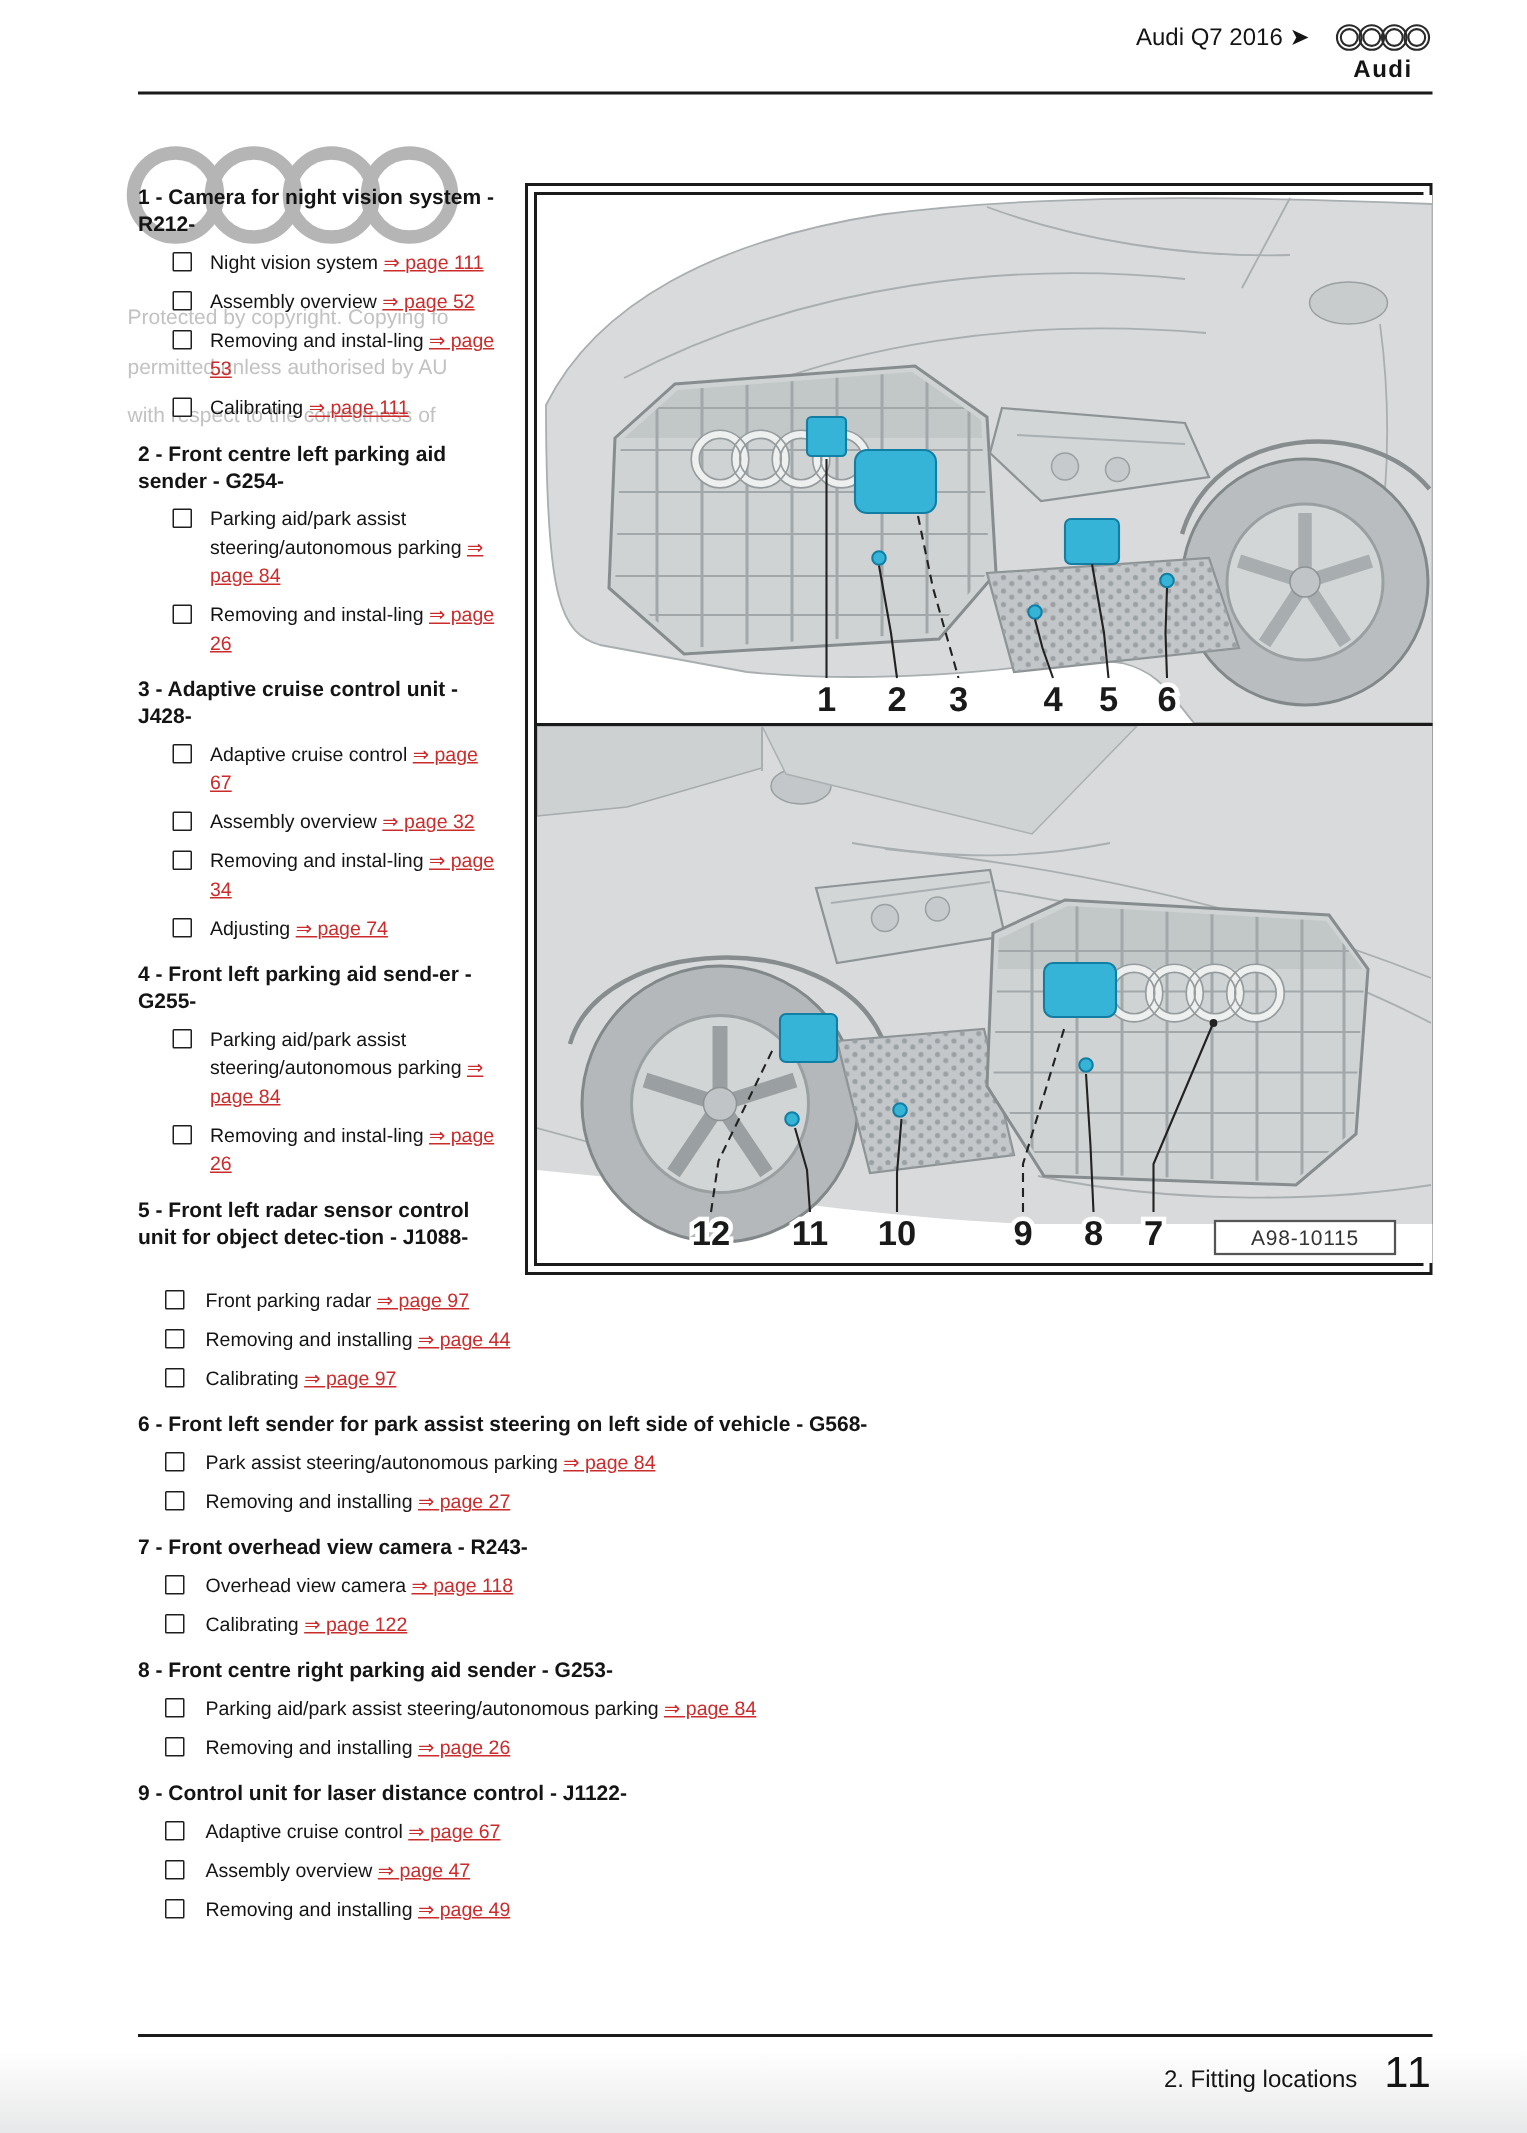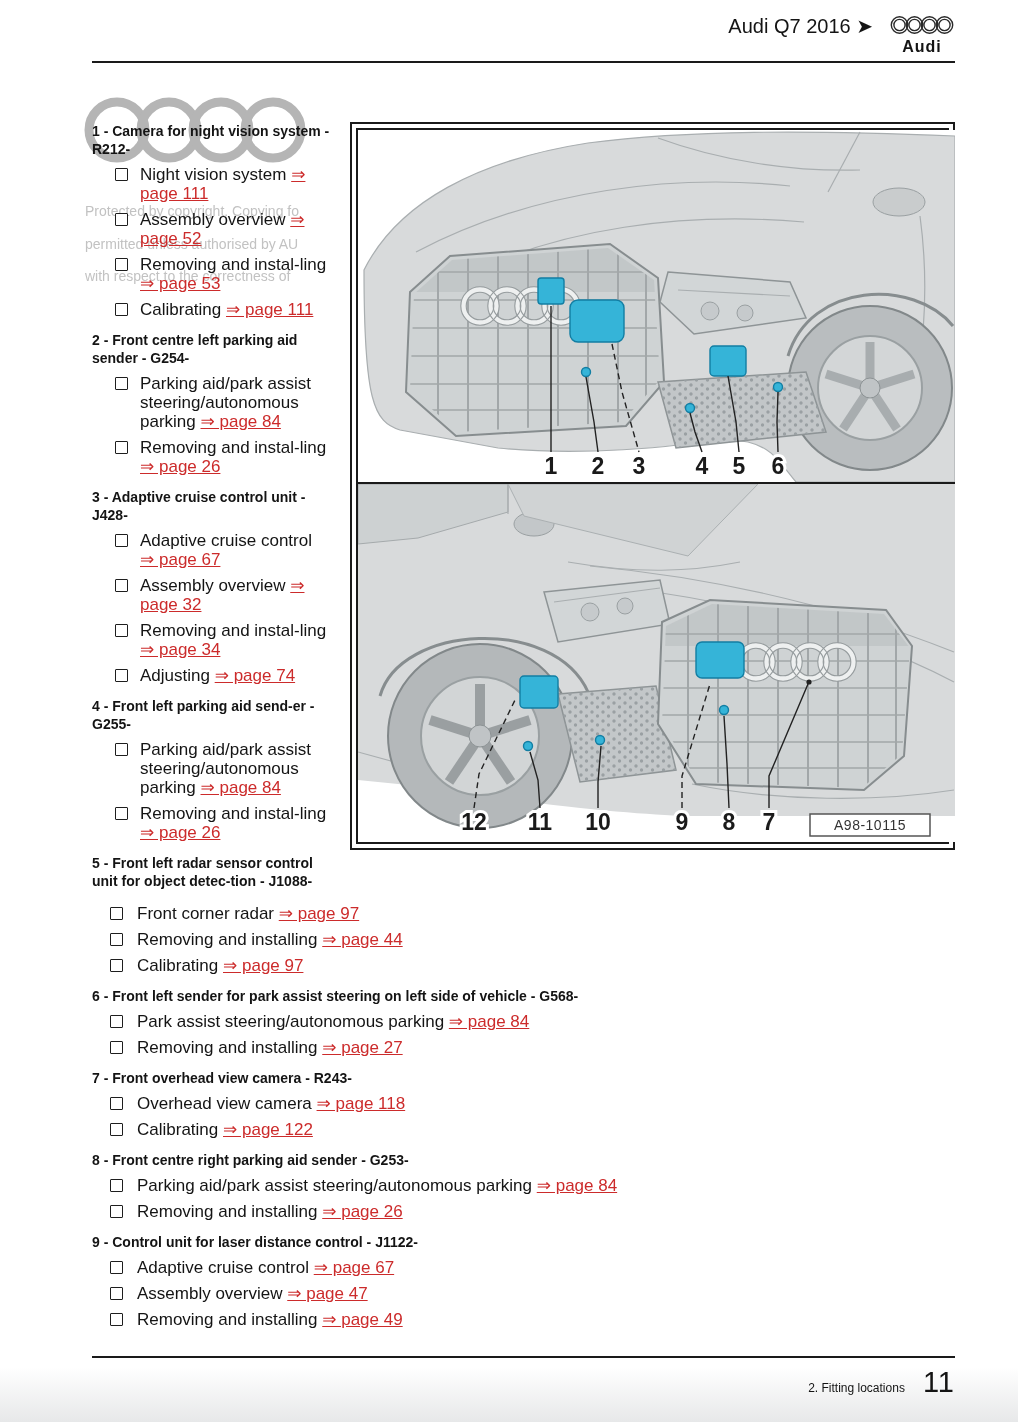--- a/index.html
+++ b/index.html
@@ -7,39 +7,39 @@
     position:relative; width:1018px; height:1422px; background:#ffffff;
     font-family:"Liberation Sans", sans-serif; color:#141414; overflow:hidden;
     margin:0 auto;
   }
   .page-shade { position:absolute; left:0; right:0; bottom:0; height:55px;
     background:linear-gradient(#ffffff, #e7e8e9); z-index:0; }
 
   
   .header { position:absolute; top:12px; left:92px; width:863px; z-index:2;
     display:flex; justify-content:flex-end; align-items:flex-start; gap:16px; }
-  .header-text { text-align:center; font-size:20px; line-height:22px; padding-top:3px; }
+  .header-text { text-align:center; font-size:16px; line-height:22px; padding-top:3px; }
   .logo-block { width:66px; text-align:center; }
   .logo-rings { display:block; margin:0 auto; }
   .logo-word { font-size:16px; font-weight:bold; letter-spacing:1px; line-height:18px; }
   .header-rule { position:absolute; top:61px; left:92px; width:863px; height:2px; background:#1a1a1a; z-index:2; }
 
   
   .wm-rings { position:absolute; left:84px; top:92px; z-index:0; }
   .wm-line { position:absolute; left:85px; z-index:0; font-size:14px; color:#c2c2c2; white-space:nowrap;text-align:center; }
 
   
   .main { position:absolute; top:122px; left:92px; width:863px; z-index:1; }
   .content-row { display:flex; justify-content:space-between; align-items:flex-start; }
   .left-col { width:238px; flex:none; }
   .wide-col { width:863px; }
 
   .item-title { font-weight:bold; font-size:14px; line-height:18px; margin:12px 0 7px 0; }
   .left-col .item-title:first-child { margin-top:0; }
-  .entry { display:flex; align-items:flex-start; padding-left:23px; margin:7px 0; font-size:17px; line-height:19px; }
+  .entry { display:flex; align-items:flex-start; padding-left:23px; margin:7px 0; font-size:13px; line-height:19px; }
   .entry.wide { padding-left:18px; }
   .cb { flex:none; width:11px; height:11px; border:1.7px solid #1e1e1e; border-radius:1px; margin:3px 12px 0 0; background:#fff; }
   .entry.wide .cb { margin-right:14px; }
   .etext { display:block; }
   .plink { color:#cc2b2b; text-decoration:underline; text-decoration-color:#cc2b2b; cursor:pointer; }
 
   
   .figure-box { width:605px; flex:none; }
   .figure-frame { border:2px solid #1a1a1a; padding:4px; background:#ffffff; }
   .figure-inner { border:2px solid #1a1a1a; background:#ffffff; }
@@ -50,21 +50,21 @@
   .leader { fill:none; stroke:#222; stroke-width:1.4; }
   .leader.dashed { stroke-dasharray:6 4; }
   .tealpart { fill:#35b4d8; stroke:#127ea3; stroke-width:1.4; }
   .bodyline { fill:none; stroke:#a9aeb0; stroke-width:1.2; }
   .tag-text { font-size:14px; fill:#333; letter-spacing:0.5px; text-anchor:middle; }
 
   
   .footer { position:absolute; left:92px; top:1356px; width:863px; z-index:2; }
   .footer-rule { height:2px; background:#1a1a1a; }
   .footer-line { display:flex; justify-content:flex-end; align-items:baseline; gap:18px; margin-top:8px; }
-  .footer-section { font-size:12px; }
+  .footer-section { font-size:16px; }
   .footer-page { font-size:29px; letter-spacing:1px; }
 </style>
 </head>
 <body>
 
 <div class="page">
   <div class="page-shade"></div>
 
   <svg class="wm-rings" width="222" height="76" viewBox="0 0 222 76">
     <g fill="none" stroke="#b5b5b5" stroke-width="9">
@@ -382,21 +382,21 @@
             </svg>
 
           </div>
         </div>
       </div>
     </div>
 
     <div class="wide-col">
         <div class="entry wide">
           <span class="cb"></span>
-          <span class="etext"><span class="elabel">Front corner radar</span> <a class="plink">⇒ page 97</a></span>
+          <span class="etext"><span class="elabel">Front parking radar</span> <a class="plink">⇒ page 97</a></span>
         </div>
         <div class="entry wide">
           <span class="cb"></span>
           <span class="etext"><span class="elabel">Removing and installing</span> <a class="plink">⇒ page 44</a></span>
         </div>
         <div class="entry wide">
           <span class="cb"></span>
           <span class="etext"><span class="elabel">Calibrating</span> <a class="plink">⇒ page 97</a></span>
         </div>
         <div class="item-title">6 - Front left sender for park assist steering on left side of vehicle - G568-</div>

